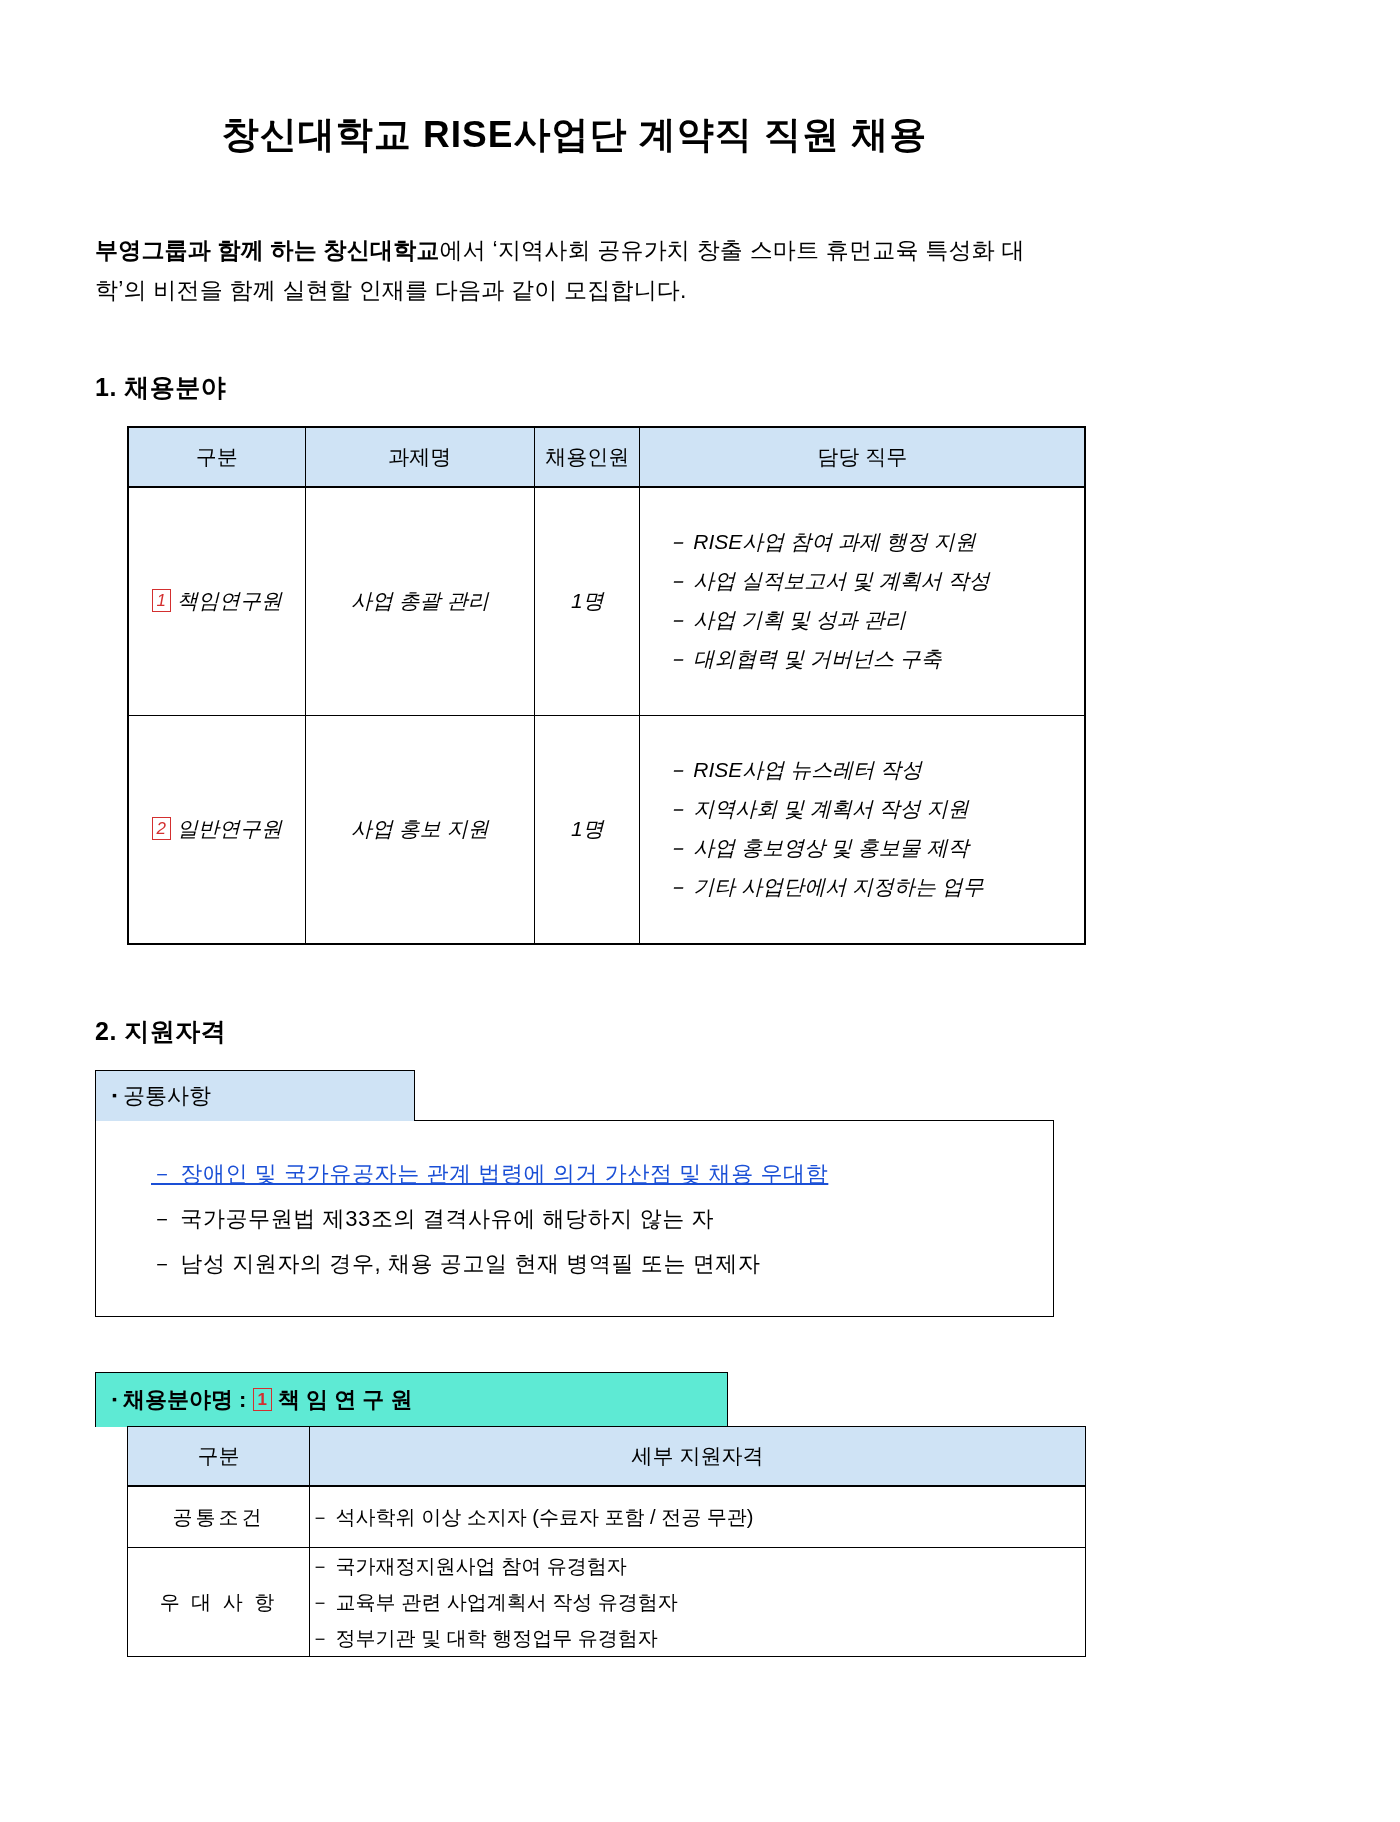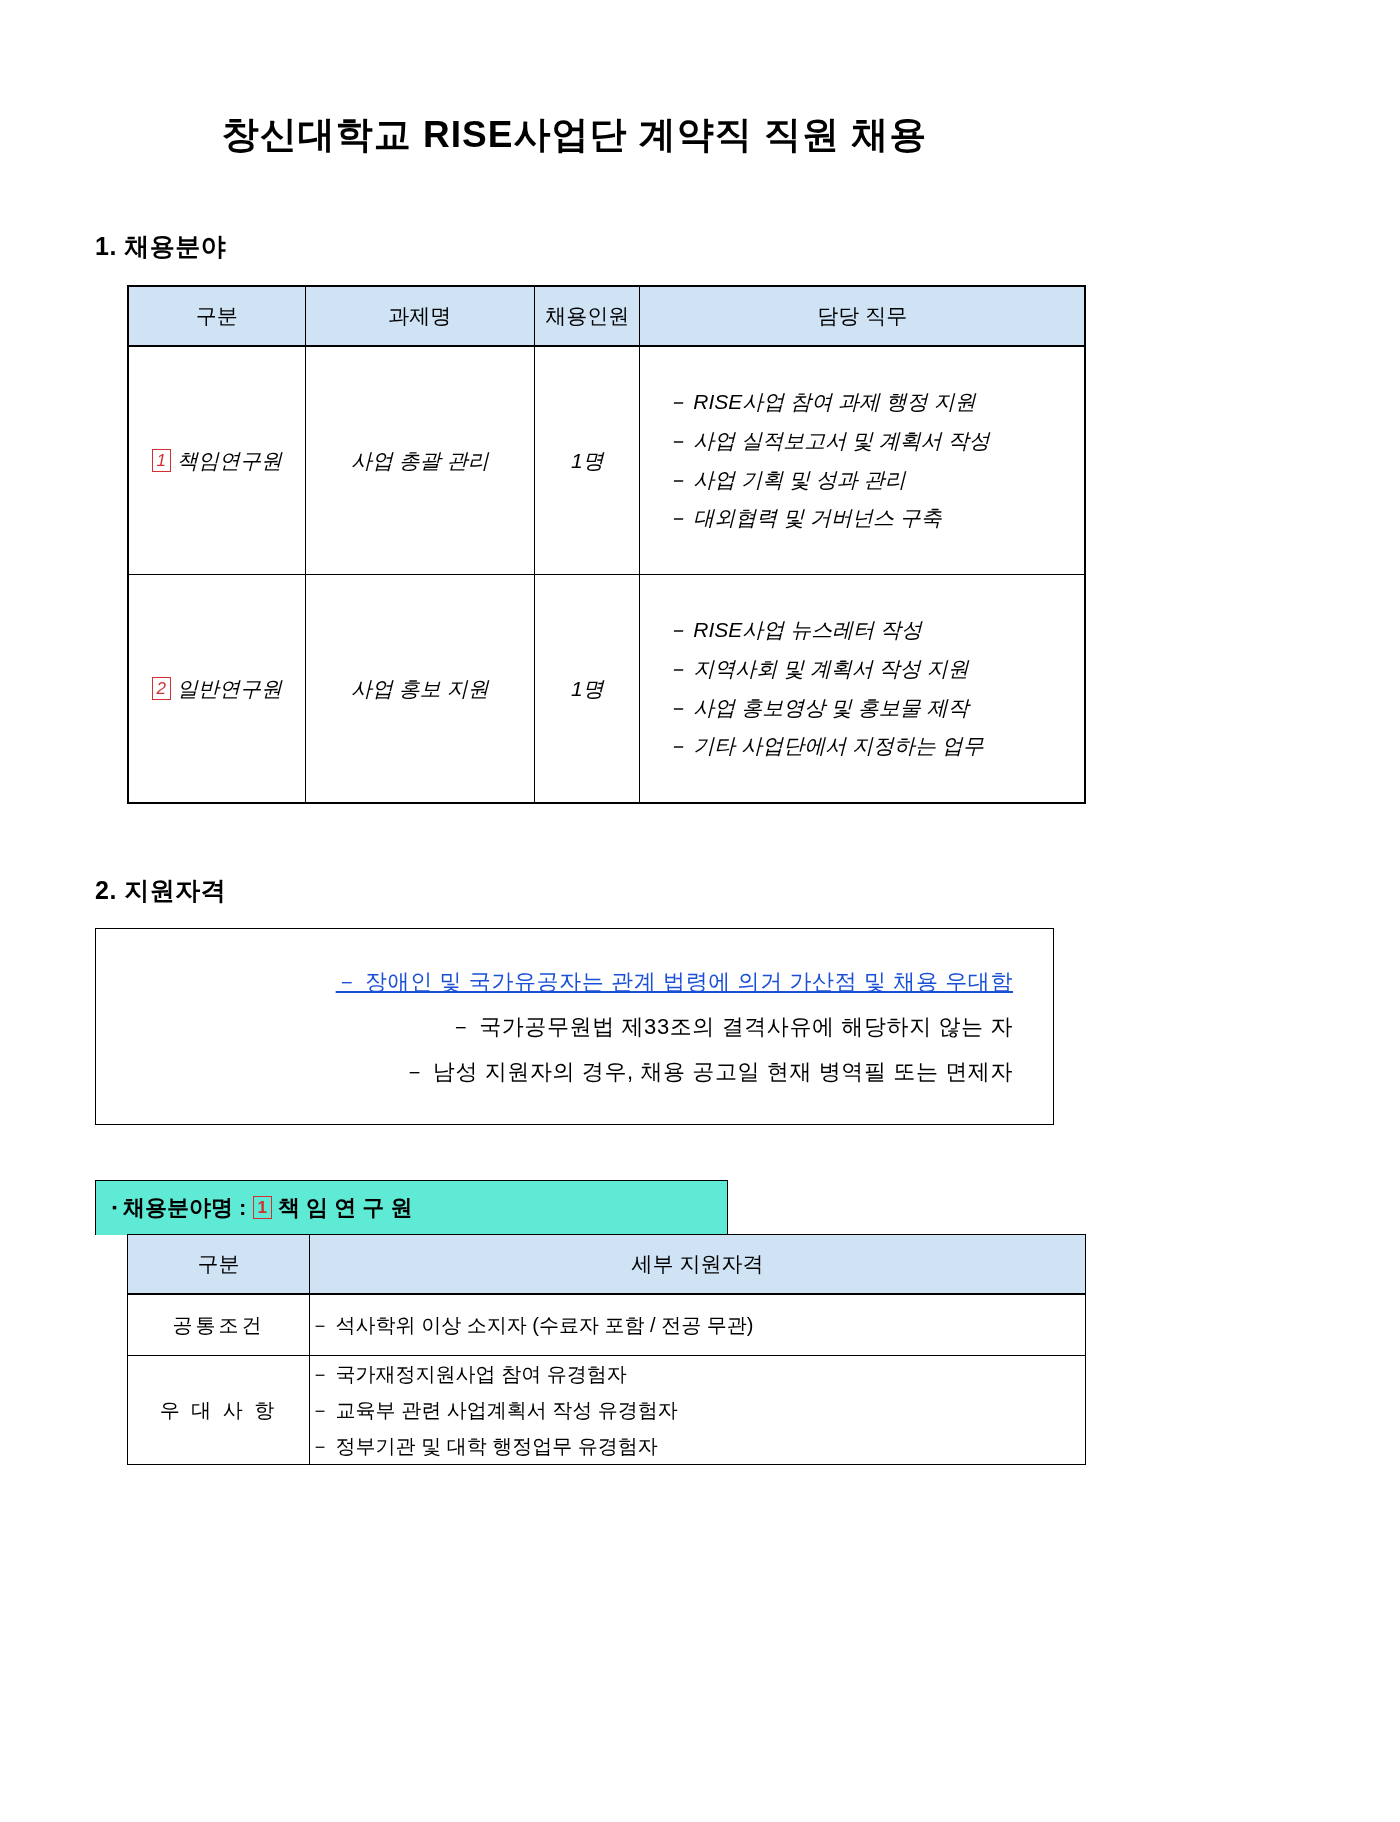--- a/index.html
+++ b/index.html
@@ -107,21 +107,20 @@
   }
   .tab-body {
     border: 1px solid #000;
     padding: 30px 40px 30px 55px;
     margin-top: -1px;
   }
   .tab-body .line {
     font-size: 22px;
     line-height: 2.05;
     letter-spacing: 0.6px;
-    text-align: right;
   }
   .tab-body .line.link {
     color: #1a4fd6;
     text-decoration: underline;
   }
   
   .tab-label2 {
     display: block;
     border: 1px solid #000;
     border-bottom: none;
@@ -163,20 +162,23 @@
   .spacer-55 { height: 55px; }
   .spacer-70 { height: 70px; }
 </style>
 </head>
 <body>
 
 <div class="page">
 
   <h1 class="doc-title">창신대학교 RISE사업단 계약직 직원 채용</h1>
 
+  <p class="intro">
+    <span class="b">부영그룹과 함께 하는 창신대학교</span><span>에서 ‘지역사회 공유가치 창출 스마트 휴먼교육 특성화 대학’의 비전을 함께 실현할 인재를 다음과 같이 모집합니다.</span>
+  </p>
 
   <h2 class="section-heading">1. 채용분야</h2>
 
   <table class="tbl t1 outer-border">
     <colgroup>
       <col style="width:18.5%">
       <col style="width:24%">
       <col style="width:11%">
       <col style="width:46.5%">
     </colgroup>
@@ -215,20 +217,23 @@
           <div>－ 기타 사업단에서 지정하는 업무</div>
         </td>
       </tr>
     </tbody>
   </table>
 
   <div class="spacer-70"></div>
 
   <h2 class="section-heading">2. 지원자격</h2>
 
+  <div class="tab-label">
+    <span class="bullet">▪</span><span>공통사항</span>
+  </div>
   <div class="tab-body">
     <div class="line link">－ 장애인 및 국가유공자는 관계 법령에 의거 가산점 및 채용 우대함</div>
     <div class="line">－ 국가공무원법 제33조의 결격사유에 해당하지 않는 자</div>
     <div class="line">－ 남성 지원자의 경우, 채용 공고일 현재 병역필 또는 면제자</div>
   </div>
 
   <div class="spacer-55"></div>
 
   <div class="tab-label2">
     <span class="bullet">▪</span><span>채용분야명 : </span><span class="numbox">1</span><span>책 임 연 구 원</span>

